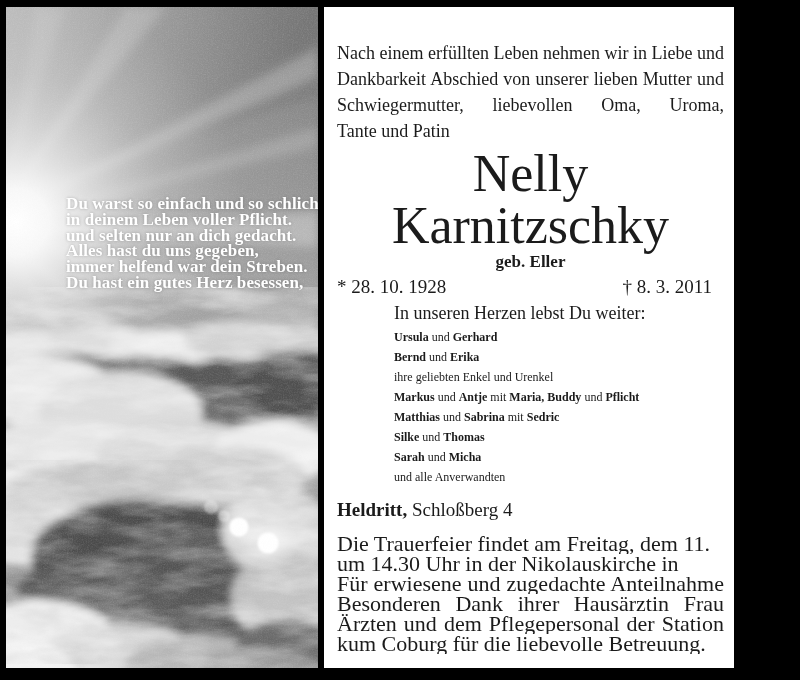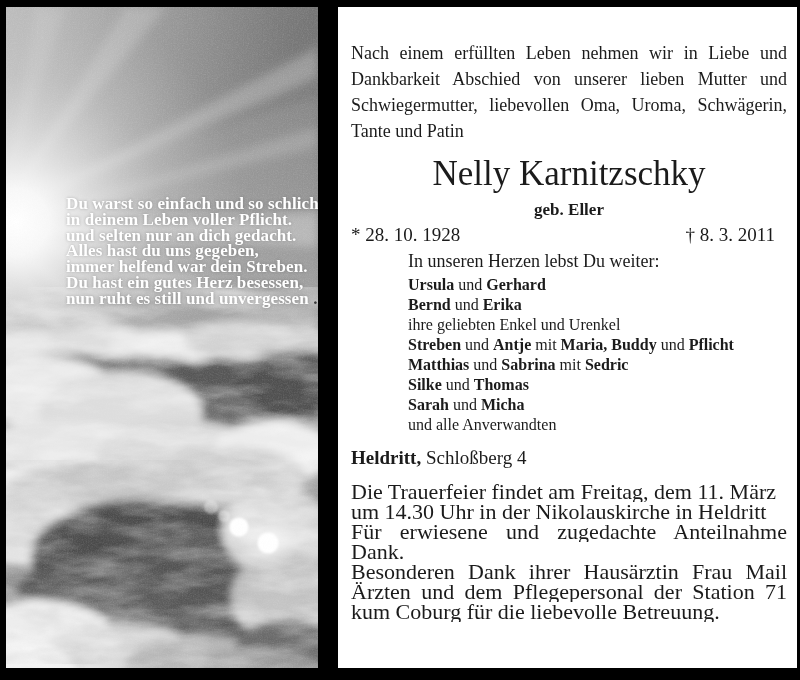--- a/index.html
+++ b/index.html
@@ -6,33 +6,33 @@
   .stage{position:relative;width:800px;height:680px;background:#000;overflow:hidden;
          font-family:"Liberation Serif",serif;}
   
   .photo{position:absolute;left:6px;top:7px;width:312px;height:661px;overflow:hidden;background:#8e8e8e;}
   .photo svg{display:block;width:312px;height:661px;}
   .poem{position:absolute;left:60px;top:189px;color:#fff;font-weight:bold;
         font-size:17px;line-height:15.8px;white-space:nowrap;
         text-shadow:0 0 3px rgba(60,60,60,.35);letter-spacing:.1px;}
   .poem .dk{color:#3a3a3a;text-shadow:none;}
   
-  .panel{position:absolute;left:338px;top:7px;width:459px;height:661px;background:#fff;
+  .panel{position:absolute;left:324px;top:7px;width:410px;height:661px;background:#fff;
          color:#1b1b1b;box-sizing:border-box;padding:0 10px 0 13px;}
   .ln{overflow:hidden;}
   .fill{text-align:justify;text-justify:inter-word;}
   .fill::after{content:"";display:inline-block;width:100%;height:0;}
   .opening{margin-top:33px;font-size:18px;line-height:26px;}
   .opening .ln{height:26px;}
-  .name{margin:4px 0 0;font-size:35px;line-height:52px;font-weight:normal;text-align:center;}
+  .name{margin:4px 0 0;font-size:52px;line-height:52px;font-weight:normal;text-align:center;}
   .maiden{text-align:center;font-weight:bold;font-size:17px;line-height:17px;margin-top:1px;}
   .dates{display:flex;justify-content:space-between;font-size:19px;line-height:22px;
          margin-top:6px;padding-right:12px;}
   .intro{margin:4px 0 0 57px;font-size:18px;line-height:22px;}
-  .family{margin:3px 0 0 57px;font-size:16px;line-height:20px;font-family:Liberation Serif, serif;}
+  .family{margin:3px 0 0 57px;font-size:12px;line-height:20px;font-family:Liberation Serif, serif;}
   .family .ln{height:20px;}
   .address{margin-top:12px;font-size:19px;line-height:22px;}
   .closing{margin-top:13px;font-size:22px;line-height:20px;}
   .closing .ln{height:20px;}
   b{font-weight:bold;}
 </style>
 </head>
 <body>
 
 <div class="stage">
@@ -150,21 +150,20 @@
       <rect x="0" y="0" width="312" height="661" filter="url(#grain)" opacity="0.5"></rect>
     </svg>
 
     <div class="poem">
       <div class="pl">Du warst so einfach und so schlicht,</div>
       <div class="pl">in deinem Leben voller Pflicht.</div>
       <div class="pl">und selten nur an dich gedacht.</div>
       <div class="pl">Alles hast du uns gegeben,</div>
       <div class="pl">immer helfend war dein Streben.</div>
       <div class="pl">Du hast ein gutes Herz besessen,</div>
-      <div class="pl"><span>nun ruht es still und unvergessen</span><span class="dk"> .</span></div>
     </div>
   </div>
 
   <div class="panel">
 
     <div class="opening">
       <div class="ln fill">Nach einem erfüllten Leben nehmen wir in Liebe und</div>
       <div class="ln fill">Dankbarkeit Abschied von unserer lieben Mutter und</div>
       <div class="ln fill">Schwiegermutter, liebevollen Oma, Uroma, Schwägerin,</div>
       <div class="ln">Tante und Patin</div>
@@ -177,33 +176,32 @@
       <span>* 28. 10. 1928</span>
       <span>† 8. 3. 2011</span>
     </div>
 
     <div class="intro">In unseren Herzen lebst Du weiter:</div>
 
     <div class="family">
       <div class="ln"><b>Ursula</b><span> und </span><b>Gerhard</b></div>
       <div class="ln"><b>Bernd</b><span> und </span><b>Erika</b></div>
       <div class="ln"><span>ihre geliebten Enkel und Urenkel</span></div>
-      <div class="ln"><b>Streben</b><span> und </span><b>Antje</b><span> mit </span><b>Maria, Buddy</b><span> und </span><b>Pflicht</b></div>
+      <div class="ln"><b>Markus</b><span> und </span><b>Antje</b><span> mit </span><b>Maria, Buddy</b><span> und </span><b>Pflicht</b></div>
       <div class="ln"><b>Matthias</b><span> und </span><b>Sabrina</b><span> mit </span><b>Sedric</b></div>
       <div class="ln"><b>Silke</b><span> und </span><b>Thomas</b></div>
       <div class="ln"><b>Sarah</b><span> und </span><b>Micha</b></div>
       <div class="ln"><span>und alle Anverwandten</span></div>
     </div>
 
     <div class="address"><b>Heldritt,</b><span> Schloßberg 4</span></div>
 
     <div class="closing">
       <div class="ln">Die Trauerfeier findet am Freitag, dem 11. März 2011,</div>
       <div class="ln">um 14.30 Uhr in der Nikolauskirche in Heldritt statt.</div>
       <div class="ln fill">Für erwiesene und zugedachte Anteilnahme herzlichen</div>
-      <div class="ln">Dank.</div>
       <div class="ln fill">Besonderen Dank ihrer Hausärztin Frau Mail sowie den</div>
       <div class="ln fill">Ärzten und dem Pflegepersonal der Station 71 des Klini-</div>
       <div class="ln">kum Coburg für die liebevolle Betreuung.</div>
     </div>
 
   </div>
 </div>
 
 </body></html>

